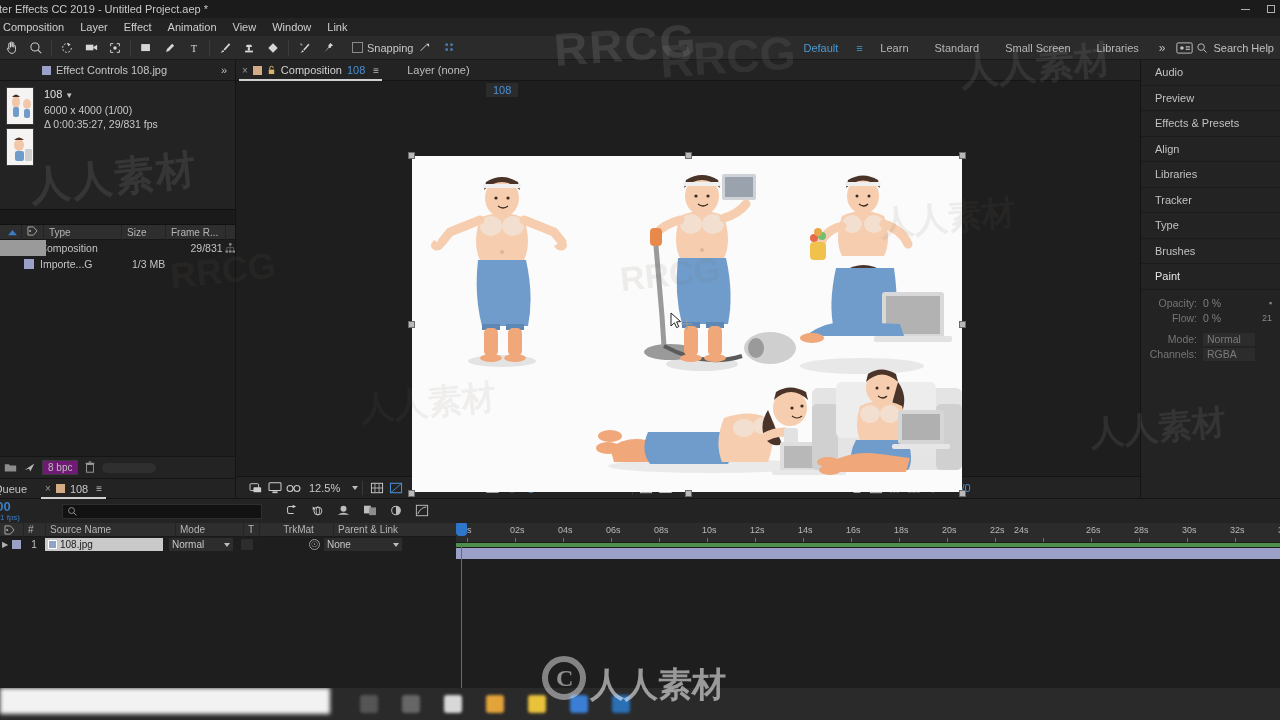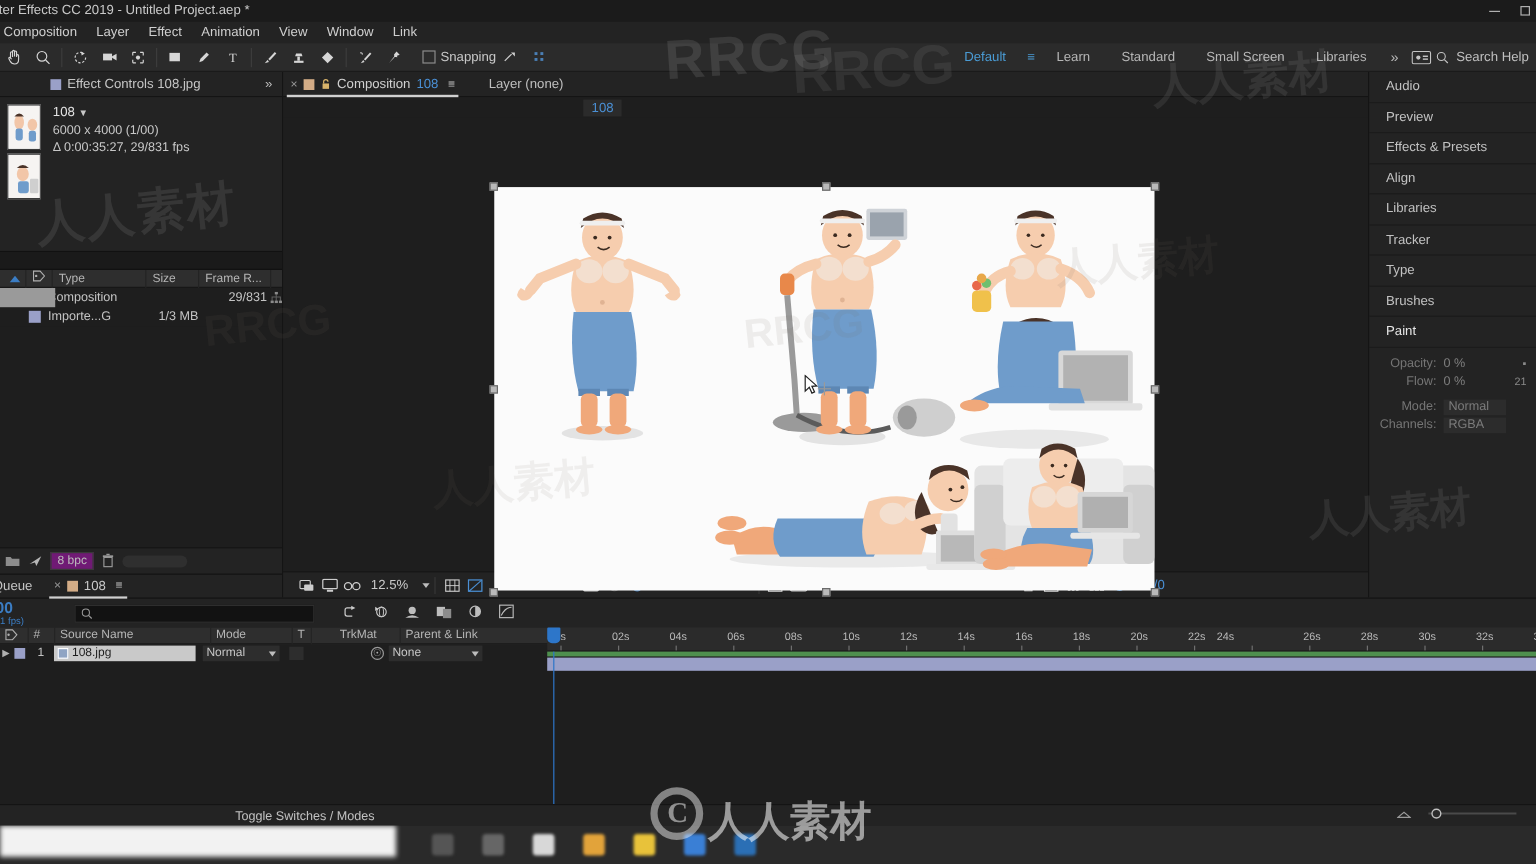--- a/index.html
+++ b/index.html
@@ -917,36 +917,20 @@
           </div>
         <div class="cti" style="left:0px;"></div>
       </div>
       <div class="tl-graph">
         <div style="position:absolute; left:0; right:0; top:20px; height:4px; background:#4e8f4e;"></div>
         <div style="position:absolute; left:0; right:0; top:25px; height:11px; background:#9aa0c8;"></div>
         <div class="cti-line" style="left:5px; top:20px;"></div>
       </div>
     </div>
 
-    <div class="tl-footer">
-      <span class="tsm">Toggle Switches / Modes</span>
-      <span style="margin-left:auto; display:flex; align-items:center; gap:8px; padding-right:10px;">
-        <span>
-          <svg width="12" height="8" viewBox="0 0 14 9">
-              <path d="M1 7 7 2l6 5z" fill="none" stroke="#9b9b9b" stroke-width="1.1"></path>
-            </svg>
-        </span>
-        <span>
-          <svg width="86" height="10" viewBox="0 0 92 12">
-              <line x1="2" y1="6" x2="90" y2="6" stroke="#4a4a4a" stroke-width="2"></line>
-              <circle cx="10" cy="6" r="4.4" fill="#2b2b2b" stroke="#c0c0c0" stroke-width="1.4"></circle>
-            </svg>
-        </span>
-      </span>
-    </div>
   </div>
 
   <div class="taskbar">
     <div class="tb-white"></div>
     <div class="tb-icons">
       <span class="tbi" style="background:#555;"></span>
       <span class="tbi" style="background:#666;"></span>
       <span class="tbi" style="background:#d8d8d8;"></span>
       <span class="tbi" style="background:#e2a33a;"></span>
       <span class="tbi" style="background:#e8c23a;"></span>

